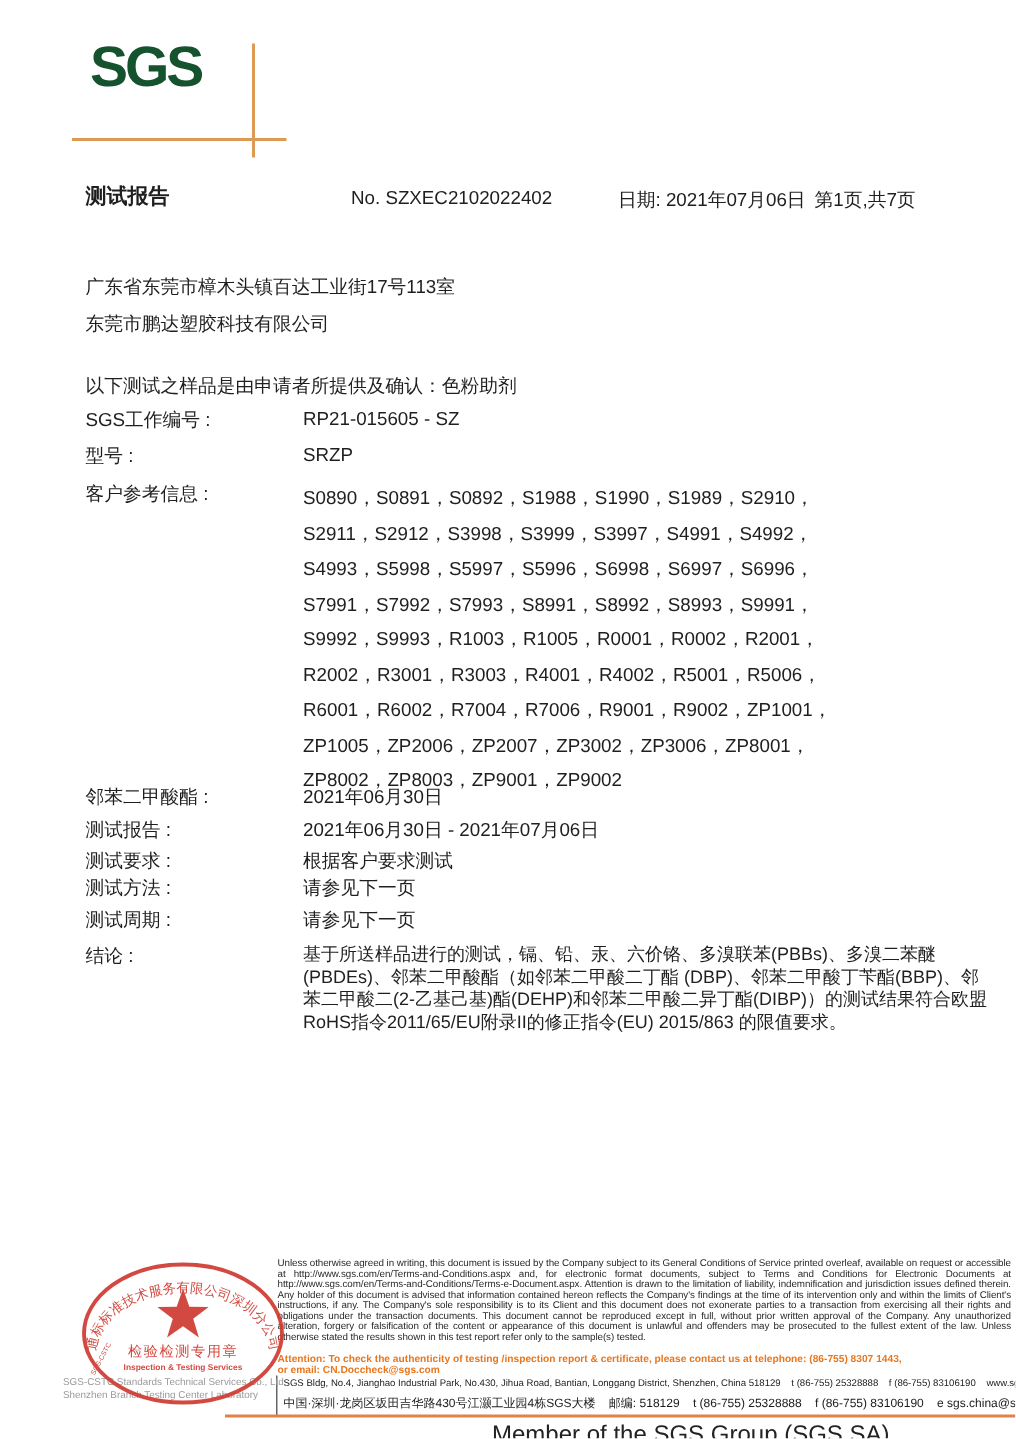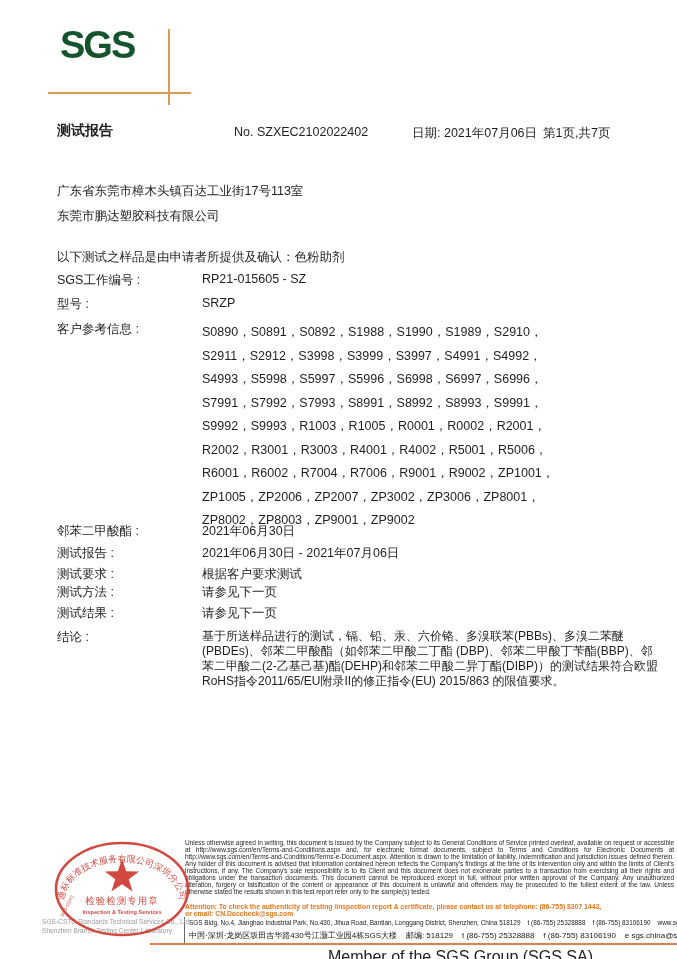--- a/index.html
+++ b/index.html
@@ -99,21 +99,21 @@
   </div>
   <div class="abs frow" style="top:566px;left:0;width:677px;">
     <span class="lbl">测试要求 :</span>
     <span class="val">根据客户要求测试</span>
   </div>
   <div class="abs frow" style="top:584px;left:0;width:677px;">
     <span class="lbl">测试方法 :</span>
     <span class="val">请参见下一页</span>
   </div>
   <div class="abs frow" style="top:605px;left:0;width:677px;">
-    <span class="lbl">测试结果 :</span>
+    <span class="lbl">测试周期 :</span>
     <span class="val">请参见下一页</span>
   </div>
   <div class="abs frow" style="top:629px;left:0;width:677px;">
     <span class="lbl">结论 :</span>
     <div class="conclusion-val">基于所送样品进行的测试，镉、铅、汞、六价铬、多溴联苯(PBBs)、多溴二苯醚(PBDEs)、邻苯二甲酸酯（如邻苯二甲酸二丁酯 (DBP)、邻苯二甲酸丁苄酯(BBP)、邻苯二甲酸二(2-乙基己基)酯(DEHP)和邻苯二甲酸二异丁酯(DIBP)）的测试结果符合欧盟RoHS指令2011/65/EU附录II的修正指令(EU) 2015/863 的限值要求。</div>
   </div>
 
   <div class="abs legal">Unless otherwise agreed in writing, this document is issued by the Company subject to its General Conditions of Service printed overleaf, available on request or accessible at http://www.sgs.com/en/Terms-and-Conditions.aspx and, for electronic format documents, subject to Terms and Conditions for Electronic Documents at http://www.sgs.com/en/Terms-and-Conditions/Terms-e-Document.aspx. Attention is drawn to the limitation of liability, indemnification and jurisdiction issues defined therein. Any holder of this document is advised that information contained hereon reflects the Company's findings at the time of its intervention only and within the limits of Client's instructions, if any. The Company's sole responsibility is to its Client and this document does not exonerate parties to a transaction from exercising all their rights and obligations under the transaction documents. This document cannot be reproduced except in full, without prior written approval of the Company. Any unauthorized alteration, forgery or falsification of the content or appearance of this document is unlawful and offenders may be prosecuted to the fullest extent of the law. Unless otherwise stated the results shown in this test report refer only to the sample(s) tested.</div>
   <div class="abs attention">
     <div>Attention: To check the authenticity of testing /inspection report &amp; certificate, please contact us at telephone: (86-755) 8307 1443,</div>

